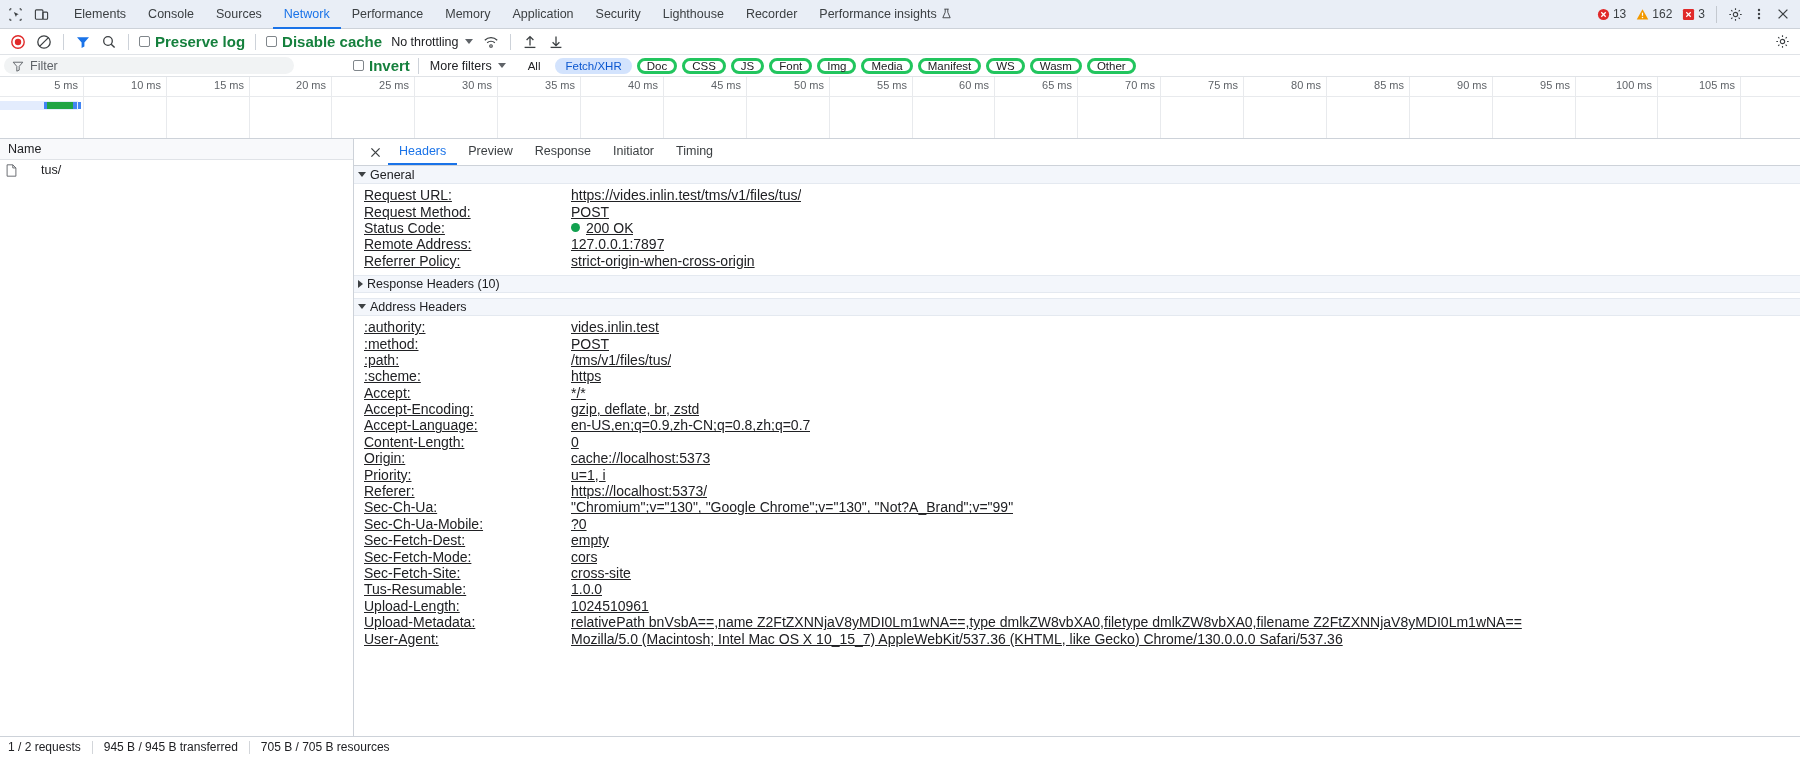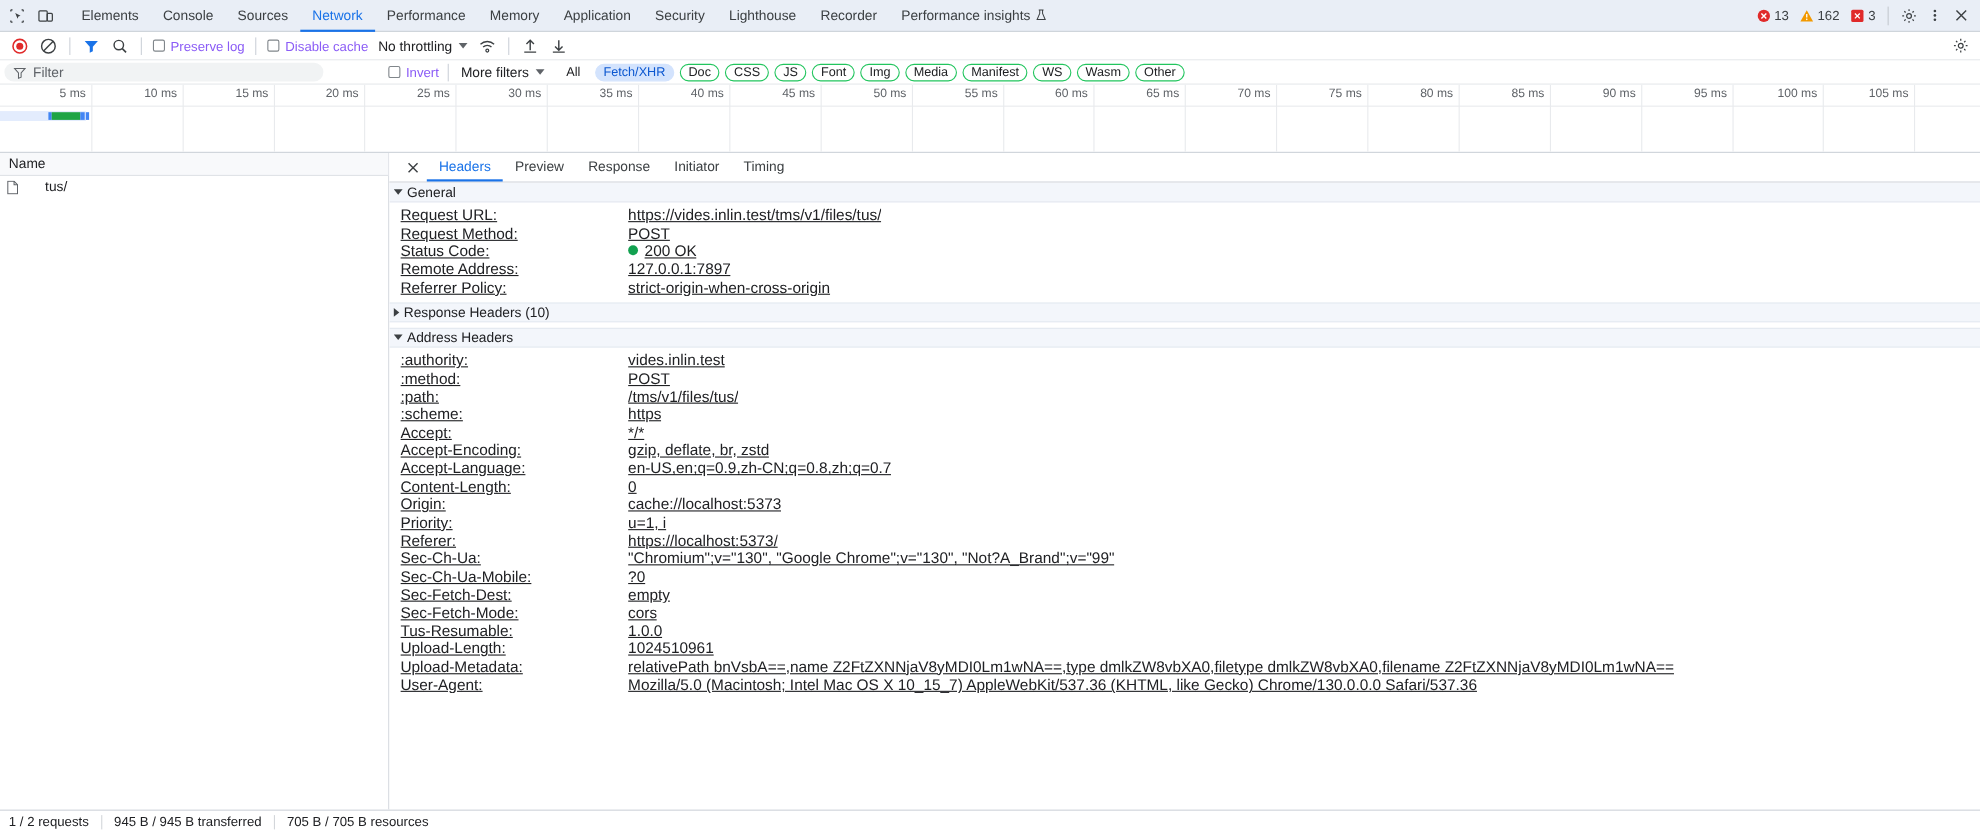--- a/index.html
+++ b/index.html
@@ -36,39 +36,39 @@
 
   
   .nettoolbar {
     height: 26px; background:#fff; border-bottom:1px solid #e0e3e7;
     display:flex; align-items:center; padding:0 6px; gap:2px; flex:0 0 26px;
   }
   .tool { width:24px; height:22px; display:flex; align-items:center; justify-content:center; cursor:pointer; border-radius:3px; }
   .divider { width:1px; height:16px; background:#cdd2d9; margin:0 5px; }
   .chk-wrap { display:flex; align-items:center; gap:5px; cursor:pointer; padding:0 3px; white-space:nowrap; }
   .chkbox { width:11px; height:11px; border:1px solid #80868b; border-radius:2px; background:#fff; flex:0 0 11px; }
-  .chk-label { font-size:12px; color:#8b5cf6; }
+  .chk-label { font-size:15px; color:#15803d;font-weight:bold; }
   .throttle { display:flex; align-items:center; gap:6px; cursor:pointer; padding:0 4px; font-size:12.5px; color:#202124; white-space:nowrap;}
   .caret-d { width:0;height:0;border-left:4px solid transparent;border-right:4px solid transparent;border-top:5px solid #5f6368; }
   .nettoolbar-right { margin-left:auto; display:flex; align-items:center; }
 
   
   .filterbar {
     height:22px; background:#fff; border-bottom:1px solid #e0e3e7;
     display:flex; align-items:center; padding:0 4px; gap:0px; flex:0 0 22px;
   }
   .filter-input {
     display:flex; align-items:center; gap:6px;
     width:290px; height:17px; background:#f1f3f4; border-radius:9px; padding:0 8px;
   }
   .filter-input .ph { color:#5f6368; font-size:12.5px; }
   .more-filters { display:flex; align-items:center; gap:6px; font-size:12.5px; color:#202124; cursor:pointer; padding:0 6px; white-space:nowrap;}
   .type-btns { display:flex; align-items:center; gap:5px; margin-left:6px; }
   .type-btn {
-    height:16px; padding:0 7px; border:1px solid #22c55e; border-radius:8px;
+    height:16px; padding:0 7px; border:3px solid #22c55e; border-radius:8px;
     font-size:11.5px; line-height:14px; color:#202124; background:#fff; cursor:pointer; white-space:nowrap;
     display:flex; align-items:center;
   }
   .type-btn.none { border-color:transparent; }
   .type-btn.active { background:#d3e3fd; border-color:#d3e3fd; color:#0b57d0; }
 
   
   .overview { height:62px; background:#fff; border-bottom:1px solid #cdd2d9; position:relative; flex:0 0 62px; overflow:hidden; }
   .ov-ruler { position:absolute; inset:0; }
   .ov-tick { position:absolute; top:0; bottom:0; width:1px; background:#e8eaed; }
@@ -583,20 +583,26 @@
                 <span>empty</span>
               </span>
             </div>
             <div class="kv-row">
               <span class="kv-key">Sec-Fetch-Mode:</span>
               <span class="kv-val">
                 <span>cors</span>
               </span>
             </div>
             <div class="kv-row">
+              <span class="kv-key">Sec-Fetch-Site:</span>
+              <span class="kv-val">
+                <span>cross-site</span>
+              </span>
+            </div>
+            <div class="kv-row">
               <span class="kv-key">Tus-Resumable:</span>
               <span class="kv-val">
                 <span>1.0.0</span>
               </span>
             </div>
             <div class="kv-row">
               <span class="kv-key">Upload-Length:</span>
               <span class="kv-val">
                 <span>1024510961</span>
               </span>

